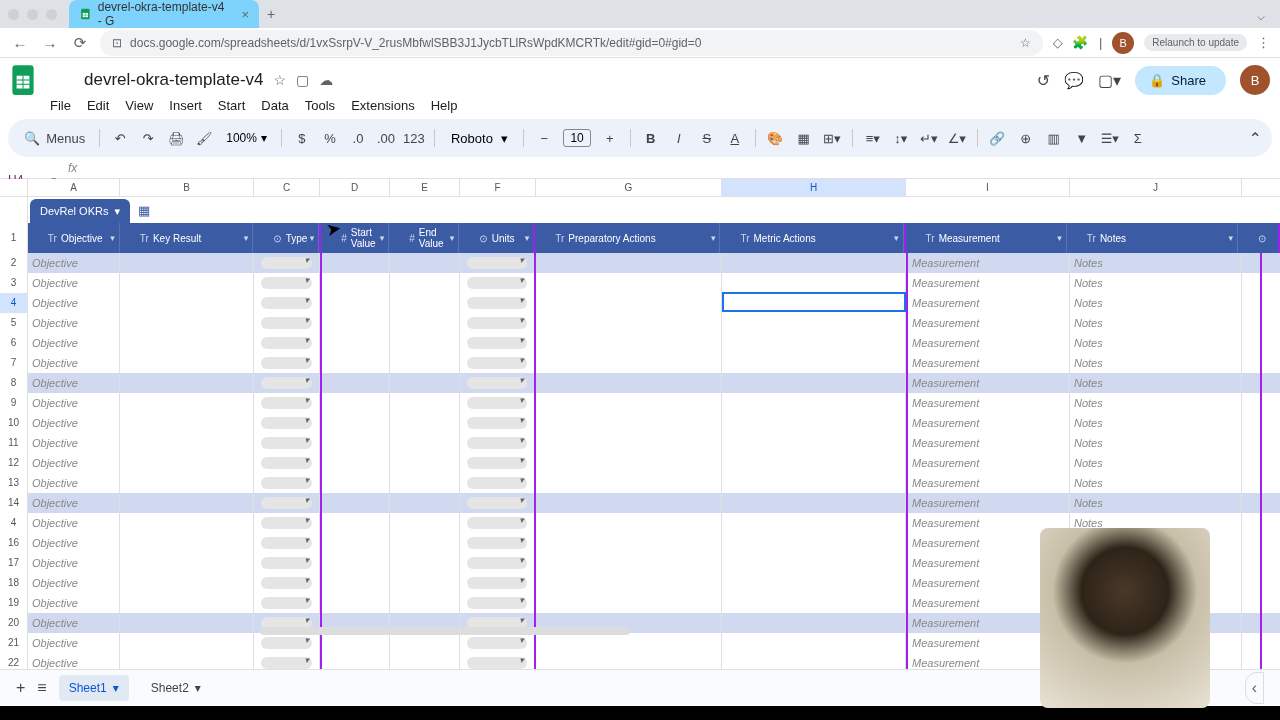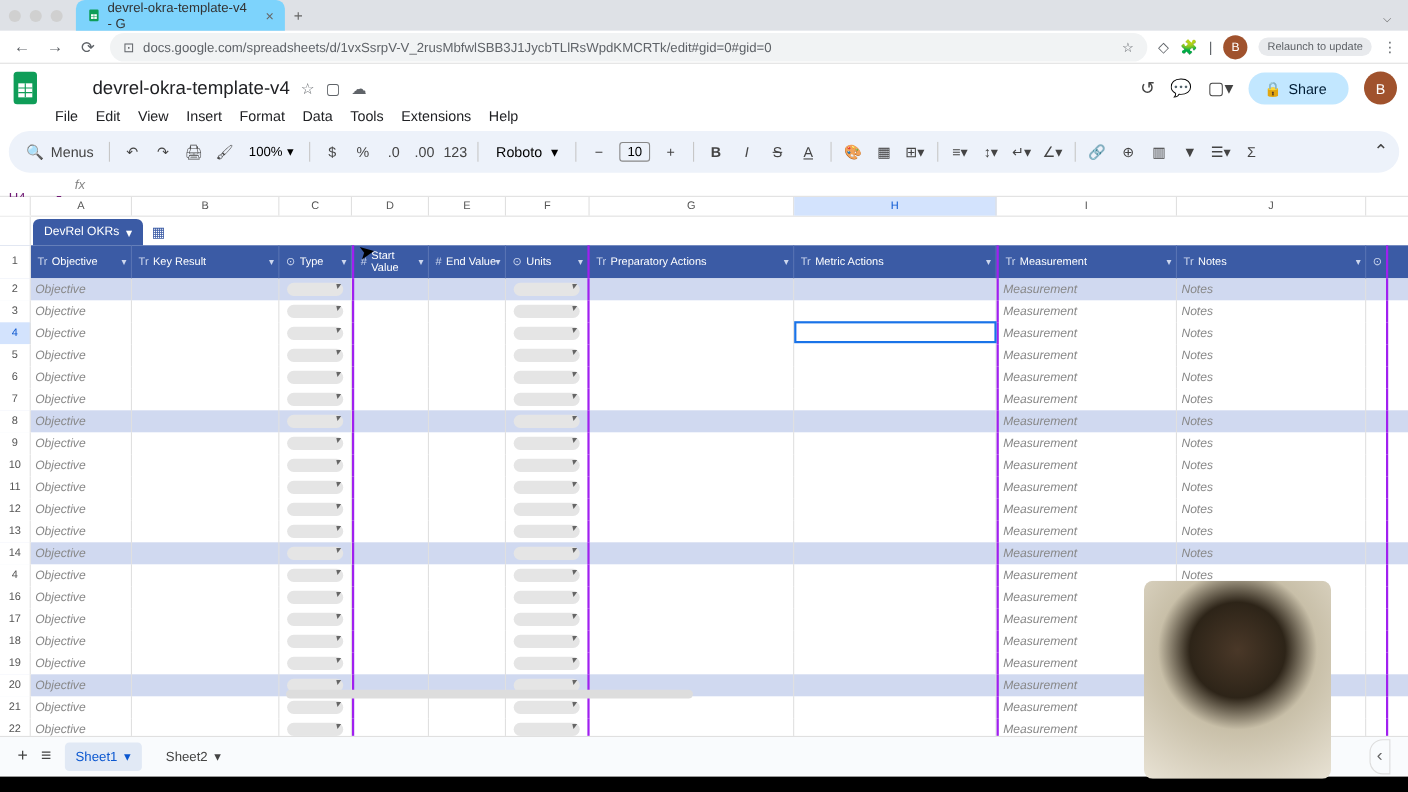--- a/index.html
+++ b/index.html
@@ -64,21 +64,21 @@
 
 
 .tab-row { display: flex; height: 26px; }
 .tab-row-hdr { width: 28px; border-right: 1px solid #e0e0e0; background: #fff; }
 .table-tab { background: #3b5ba5; color: #fff; font-size: 11px; padding: 4px 10px; border-radius: 6px 6px 0 0; display: flex; align-items: center; gap: 6px; margin-left: 2px; height: 24px; margin-top: 2px; }
 .table-icon { margin-left: 8px; color: #3b5ba5; font-size: 13px; align-self: center; }
 
 
 .header-row { display: flex; height: 30px; background: #3b5ba5; }
 .header-row .row-hdr { line-height: 30px; background: #fff; }
-.hcell { border-right: 1px solid #5873b3; color: #fff; font-size: 10px; display: flex; align-items: center; padding: 0 6px; gap: 4px; position: relative; }
+.hcell { border-right: 1px solid #5873b3; color: #fff; font-size: 10px; display: flex; align-items: center; padding: 0 20px; gap: 4px; position: relative; }
 .hcell .dd { position: absolute; right: 4px; font-size: 9px; color: #cdd7ee; }
 .hcell .ico { font-size: 10px; color: #cdd7ee; }
 
 
 .data-row { display: flex; height: 20px; }
 .data-row.shaded { background: #d0d9f0; }
 .data-row .cell.dropdown { position: relative; }
 .chip { background: #e5e5e5; border-radius: 9px; width: 90%; height: 12px; margin: auto; position: relative; }
 .chip::after { content: "▾"; position: absolute; right: 3px; top: -2px; font-size: 9px; color: #666; }
 
@@ -186,21 +186,21 @@
     </div>
     <div class="avatar">B</div>
   </div>
 </div>
 
 <div class="menu-bar">
   <span class="menu-item">File</span>
   <span class="menu-item">Edit</span>
   <span class="menu-item">View</span>
   <span class="menu-item">Insert</span>
-  <span class="menu-item">Format</span>
+  <span class="menu-item">Start</span>
   <span class="menu-item">Data</span>
   <span class="menu-item">Tools</span>
   <span class="menu-item">Extensions</span>
   <span class="menu-item">Help</span>
 </div>
 
 <div class="toolbar">
   <div class="tb-search">
       <span>🔍</span>
       <span>Menus</span>

